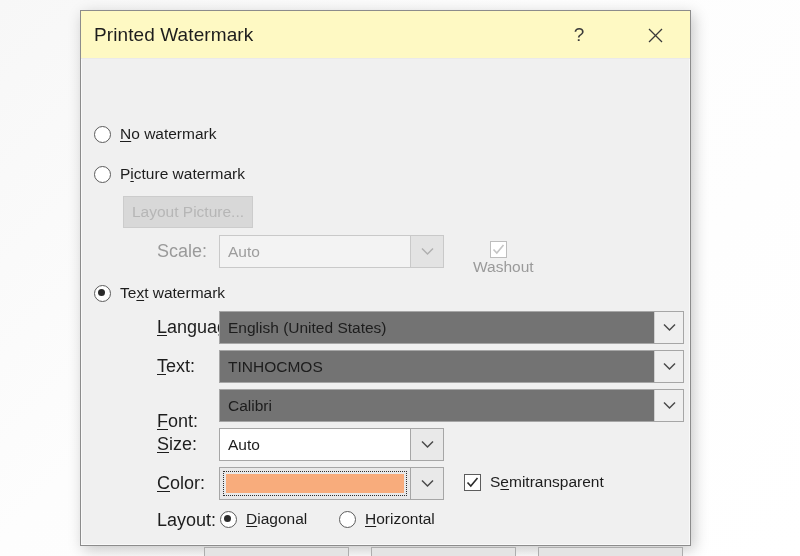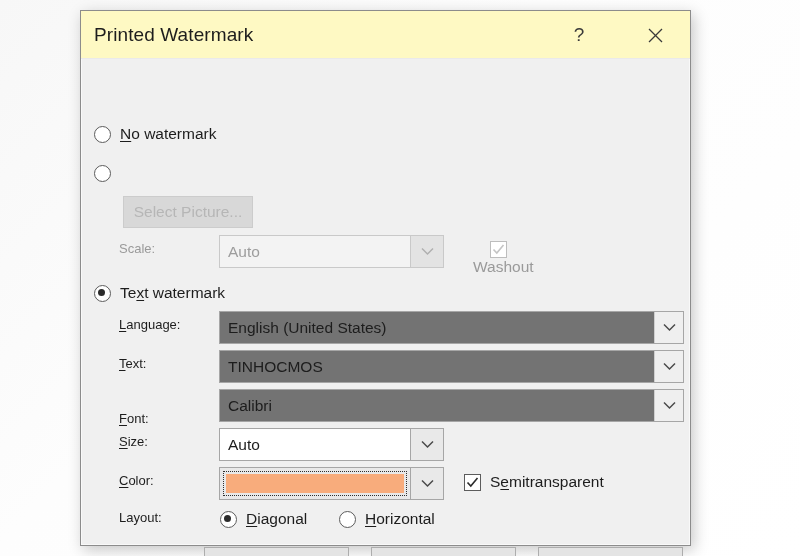--- a/index.html
+++ b/index.html
@@ -79,23 +79,24 @@
     margin-left: 9px;
     font-size: 15.5px;
     color: #1d1d1d;
     white-space: nowrap;
   }
   u { text-decoration: underline; text-underline-offset: 1.5px; }
 
   
   .fld-label {
     position: absolute;
-    font-size: 13px;
-    color: #1d1d1d;
-    white-space: nowrap;
+    font-size: 18px;
+    color: #1d1d1d;
+    white-space: nowrap;
+    margin-left: 38px;
   }
   .fld-label.dim { color: #9a9a9a; }
 
   
   .btn {
     background: #e4e4e4;
     border: 1px solid #adadad;
     font-size: 15.5px;
     color: #1d1d1d;
     font-family: "Liberation Sans", sans-serif;
@@ -214,24 +215,25 @@
 
     <div class="body">
 
       <div class="row" style="left:13px; top:66px;">
         <span class="radio"></span>
         <span class="radio-label"><u>N</u><span>o watermark</span></span>
       </div>
 
       <div class="row" style="left:13px; top:106px;">
         <span class="radio"></span>
+        <span class="radio-label"><span>P</span><u>i</u><span>cture watermark</span></span>
       </div>
 
       <div class="btn disabled" style="position:absolute; left:42px; top:137px; width:130px; height:32px;">
-        <span>Select Picture...</span>
+        <span>Layout Picture...</span>
       </div>
 
       <div class="fld-label dim" style="left:38px; top:182px;">Scale:</div>
       <div class="splitbox disabled" style="left:138px; top:176px; width:225px;">
         <div class="field">Auto</div>
         <div class="sqbtn">
           <svg class="chev" width="13" height="9" viewBox="0 0 13 9">
             <polyline points="1,1.5 6.5,7 12,1.5" fill="none" stroke="#b0b0b0" stroke-width="1.5"></polyline>
           </svg>
         </div>

